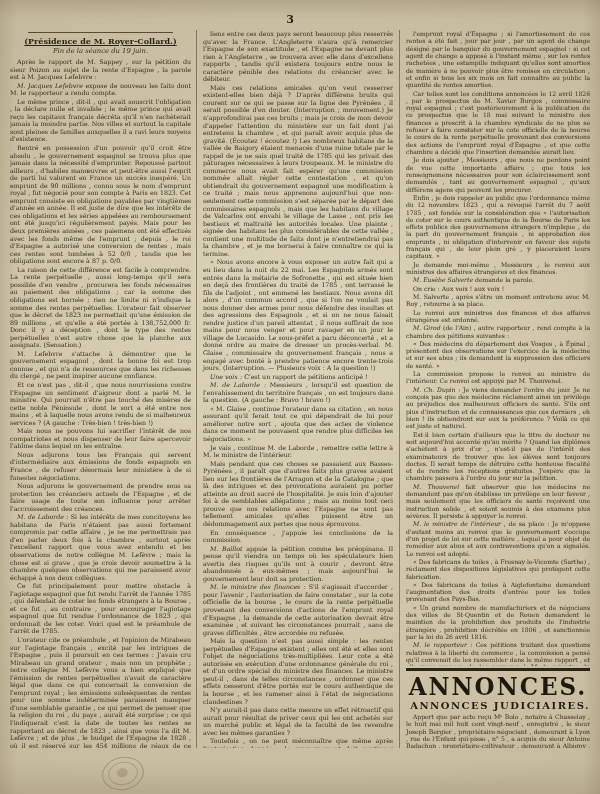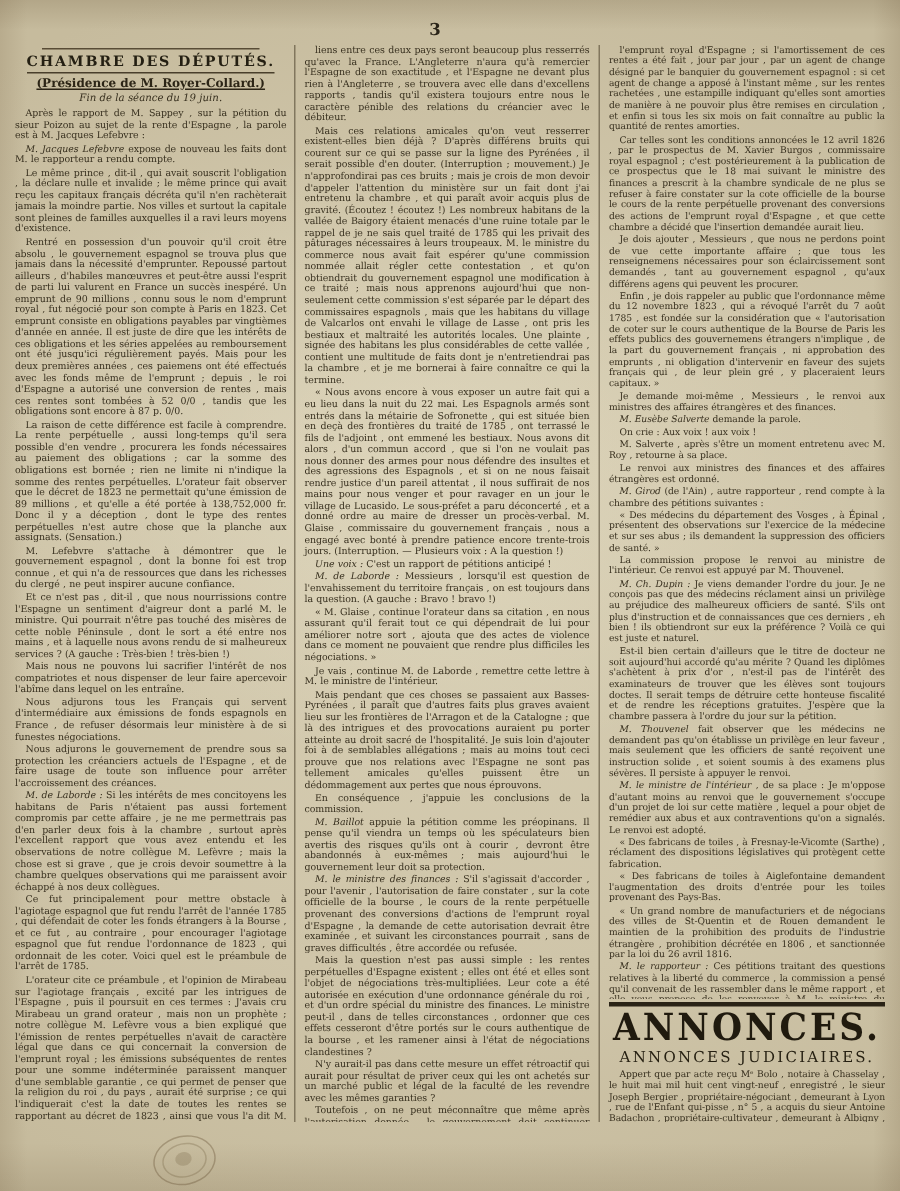--- a/index.html
+++ b/index.html
@@ -54,21 +54,21 @@
   }
   .right-paras{height:636px;overflow:hidden;}
   .annonces-rule{
     border:0;height:3px;background:#2a2316;margin:2px 0 1px 0;
   }
   .annonces-title{
     text-align:center;font-weight:bold;font-size:23px;letter-spacing:2px;
     color:#201a0e;margin:1px 0 0 0;transform:scaleY(1.08);
   }
   .annonces-sub{
-    text-align:center;font-weight:normal;font-size:10px;letter-spacing:1.5px;
+    text-align:right;font-weight:bold;font-size:10px;letter-spacing:1.5px;
     color:#251f11;margin:1px 0 2px 0;
   }
   .annonces-paras .para{font-size:6.1px;}
   .ink-stamp{
     position:absolute;left:102px;top:757px;width:40px;height:31px;
     border:1px solid rgba(105,85,55,0.38);border-radius:50%;
     transform:rotate(-12deg);
   }
   .ink-stamp::before{
     content:"";position:absolute;left:5px;top:4px;right:5px;bottom:4px;
@@ -83,21 +83,20 @@
 <body>
 
 <div class="page">
 
   <div class="page-number">3</div>
 
   <div class="columns">
 
     <div class="col col-left">
       <hr class="article-rule">
-      <h1 class="chamber-header"><span>CHAMBRE DES DÉPUTÉS.</span></h1>
       <div class="chamber-sub">(Présidence de M. Royer-Collard.)</div>
       <div class="chamber-session">Fin de la séance du 19 juin.</div>
       <div>
           <p class="para">Après le rapport de M. Sappey , sur la pétition du sieur Poizon au sujet de la rente d'Espagne , la parole est à M. Jacques Lefebvre :</p>
           <p class="para"><i>M. Jacques Lefebvre</i> expose de nouveau les faits dont M. le rapporteur a rendu compte.</p>
           <p class="para">Le même prince , dit-il , qui avait souscrit l'obligation , la déclare nulle et invalide ; le même prince qui avait reçu les capitaux français décréta qu'il n'en rachèterait jamais la moindre partie. Nos villes et surtout la capitale sont pleines de familles auxquelles il a ravi leurs moyens d'existence.</p>
           <p class="para">Rentré en possession d'un pouvoir qu'il croit être absolu , le gouvernement espagnol se trouva plus que jamais dans la nécessité d'emprunter. Repoussé partout ailleurs , d'habiles manœuvres et peut-être aussi l'esprit de parti lui valurent en France un succès inespéré. Un emprunt de 90 millions , connu sous le nom d'emprunt royal , fut négocié pour son compte à Paris en 1823. Cet emprunt consiste en obligations payables par vingtièmes d'année en année. Il est juste de dire que les intérêts de ces obligations et les séries appelées au remboursement ont été jusqu'ici régulièrement payés. Mais pour les deux premières années , ces paiemens ont été effectués avec les fonds même de l'emprunt ; depuis , le roi d'Espagne a autorisé une conversion de rentes , mais ces rentes sont tombées à 52 0/0 , tandis que les obligations sont encore à 87 p. 0/0.</p>
           <p class="para">La raison de cette différence est facile à comprendre. La rente perpétuelle , aussi long-temps qu'il sera possible d'en vendre , procurera les fonds nécessaires au paiement des obligations ; car la somme des obligations est bornée ; rien ne limite ni n'indique la somme des rentes perpétuelles. L'orateur fait observer que le décret de 1823 ne permettait qu'une émission de 89 millions , et qu'elle a été portée à 138,752,000 fr. Donc il y a déception , dont le type des rentes perpétuelles n'est autre chose que la planche aux assignats. (Sensation.)</p>
           <p class="para">M. Lefebvre s'attache à démontrer que le gouvernement espagnol , dont la bonne foi est trop connue , et qui n'a de ressources que dans les richesses du clergé , ne peut inspirer aucune confiance.</p>
           <p class="para">Et ce n'est pas , dit-il , que nous nourrissions contre l'Espagne un sentiment d'aigreur dont a parlé M. le ministre. Qui pourrait n'être pas touché des misères de cette noble Péninsule , dont le sort a été entre nos mains , et à laquelle nous avons rendu de si malheureux services ? (A gauche : Très-bien ! très-bien !)</p>

